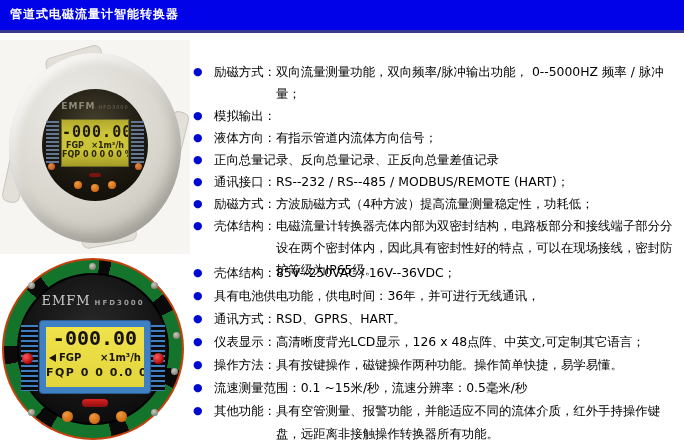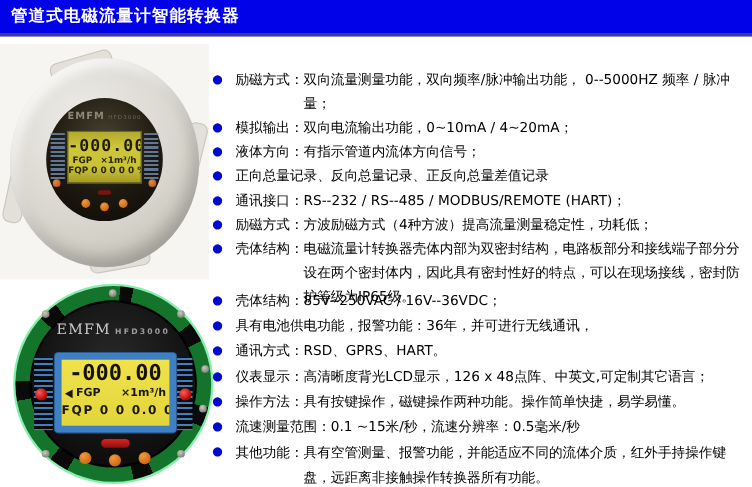--- a/index.html
+++ b/index.html
@@ -3,21 +3,21 @@
 <meta charset="utf-8">
 <style>
   * { margin:0; padding:0; box-sizing:border-box; }
   body { background:#fff; font-family:"DejaVu Sans","Liberation Sans",sans-serif; }
   #page { position:relative; width:684px; height:443px; background:#fff; overflow:hidden; }
 
   
   .header { position:absolute; left:0; top:0; width:684px; height:33px;
             background:#0202e8; border-bottom:3px solid #3a3a8c; }
   .header .title { display:block; line-height:29px; padding-left:10px; color:#fff;
-                   font-size:15px; font-weight:bold; letter-spacing:1px; }
+                   font-size:12px; font-weight:bold; letter-spacing:1px; }
 
   
   .specs { position:absolute; left:193px; width:489px; color:#000; }
   .specs-top { top:61px; font-size:12.4px; line-height:22px; }
   .specs-bottom { top:261px; font-size:12.4px; line-height:23px; }
   .item { display:flex; align-items:flex-start; }
   .bullet { flex:0 0 21px; width:21px; color:#0009cf; font-size:11px; line-height:inherit; }
   .label { white-space:nowrap; }
   .text { flex:1; }
 
@@ -53,21 +53,21 @@
   .d1l { left:6px; top:74px; } .d1r { right:6px; top:74px; }
   .dash1 { position:absolute; left:47px; top:84px; width:12px; height:4px; border-radius:2px; background:#7a1410; }
   .btn { position:absolute; border-radius:50%;
       background:radial-gradient(circle at 35% 30%, #f09a3e, #cf6a16 70%, #9e4b0c); }
   .b1a { left:32px; top:92px; width:8px; height:8px; }
   .b1b { left:49px; top:95px; width:8px; height:8px; }
   .b1c { left:66px; top:92px; width:8px; height:8px; }
 
   
   .photo-bottom { position:absolute; left:0; top:255px; width:190px; height:188px; background:#fff; }
-  .dev2 { position:absolute; left:12px; top:3px; width:182px; height:182px; border-radius:50%; background:#86efac; }
+  .dev2 { position:absolute; left:2px; top:3px; width:182px; height:182px; border-radius:50%; background:#c2410c; }
   .ring2 { position:absolute; inset:2px; border-radius:50%;
       background:repeating-conic-gradient(from 12deg, #15742b 0deg 40deg, #0a0a0a 40deg 52deg); }
   .face2 { position:absolute; inset:15px; border-radius:50%; border:2px solid #000;
       background:radial-gradient(circle at 50% 38%, #2a2a2a 0%, #141414 55%, #060606 100%); }
   .screw { position:absolute; width:7px; height:7px; border-radius:50%;
       background:radial-gradient(circle at 40% 35%, #c9c9bd, #84847a 70%, #55554e); }
   .s1 { left:87px; top:5px; } .s2 { left:26px; top:24px; } .s3 { left:149px; top:24px; }
   .s4 { left:171px; top:74px; } .s5 { left:169px; top:110px; } .s6 { left:26px; top:151px; }
   .s7 { left:149px; top:151px; }
   .brand2 { position:absolute; top:18px; width:100%; text-align:center; color:#cbcbcb; font-size:13px; }
@@ -177,21 +177,20 @@
 
   <div class="specs specs-top">
     <div class="item">
       <span class="bullet">●</span>
       <span class="label">励磁方式：</span>
       <span class="text">双向流量测量功能，双向频率/脉冲输出功能， 0--5000HZ 频率 / 脉冲量；</span>
     </div>
     <div class="item">
       <span class="bullet">●</span>
       <span class="label">模拟输出：</span>
-      <span class="text">双向电流输出功能，0~10mA / 4~20mA；</span>
     </div>
     <div class="item">
       <span class="bullet">●</span>
       <span class="label">液体方向：</span>
       <span class="text">有指示管道内流体方向信号；</span>
     </div>
     <div class="item">
       <span class="bullet">●</span>
       <span class="text">正向总量记录、反向总量记录、正反向总量差值记录</span>
     </div>
@@ -214,21 +213,21 @@
 
   <div class="specs specs-bottom">
     <div class="item">
       <span class="bullet">●</span>
       <span class="label">壳体结构：</span>
       <span class="text">85V--250VAC / 16V--36VDC；</span>
     </div>
     <div class="item">
       <span class="bullet">●</span>
       <span class="label"></span>
-      <span class="text">具有电池供电功能，报警功能：36年，并可进行无线通讯，</span>
+      <span class="text">具有电池供电功能，供电时间：36年，并可进行无线通讯，</span>
     </div>
     <div class="item">
       <span class="bullet">●</span>
       <span class="label">通讯方式：</span>
       <span class="text">RSD、GPRS、HART。</span>
     </div>
     <div class="item">
       <span class="bullet">●</span>
       <span class="label">仪表显示：</span>
       <span class="text">高清晰度背光LCD显示，126 x 48点阵、中英文,可定制其它语言；</span>

